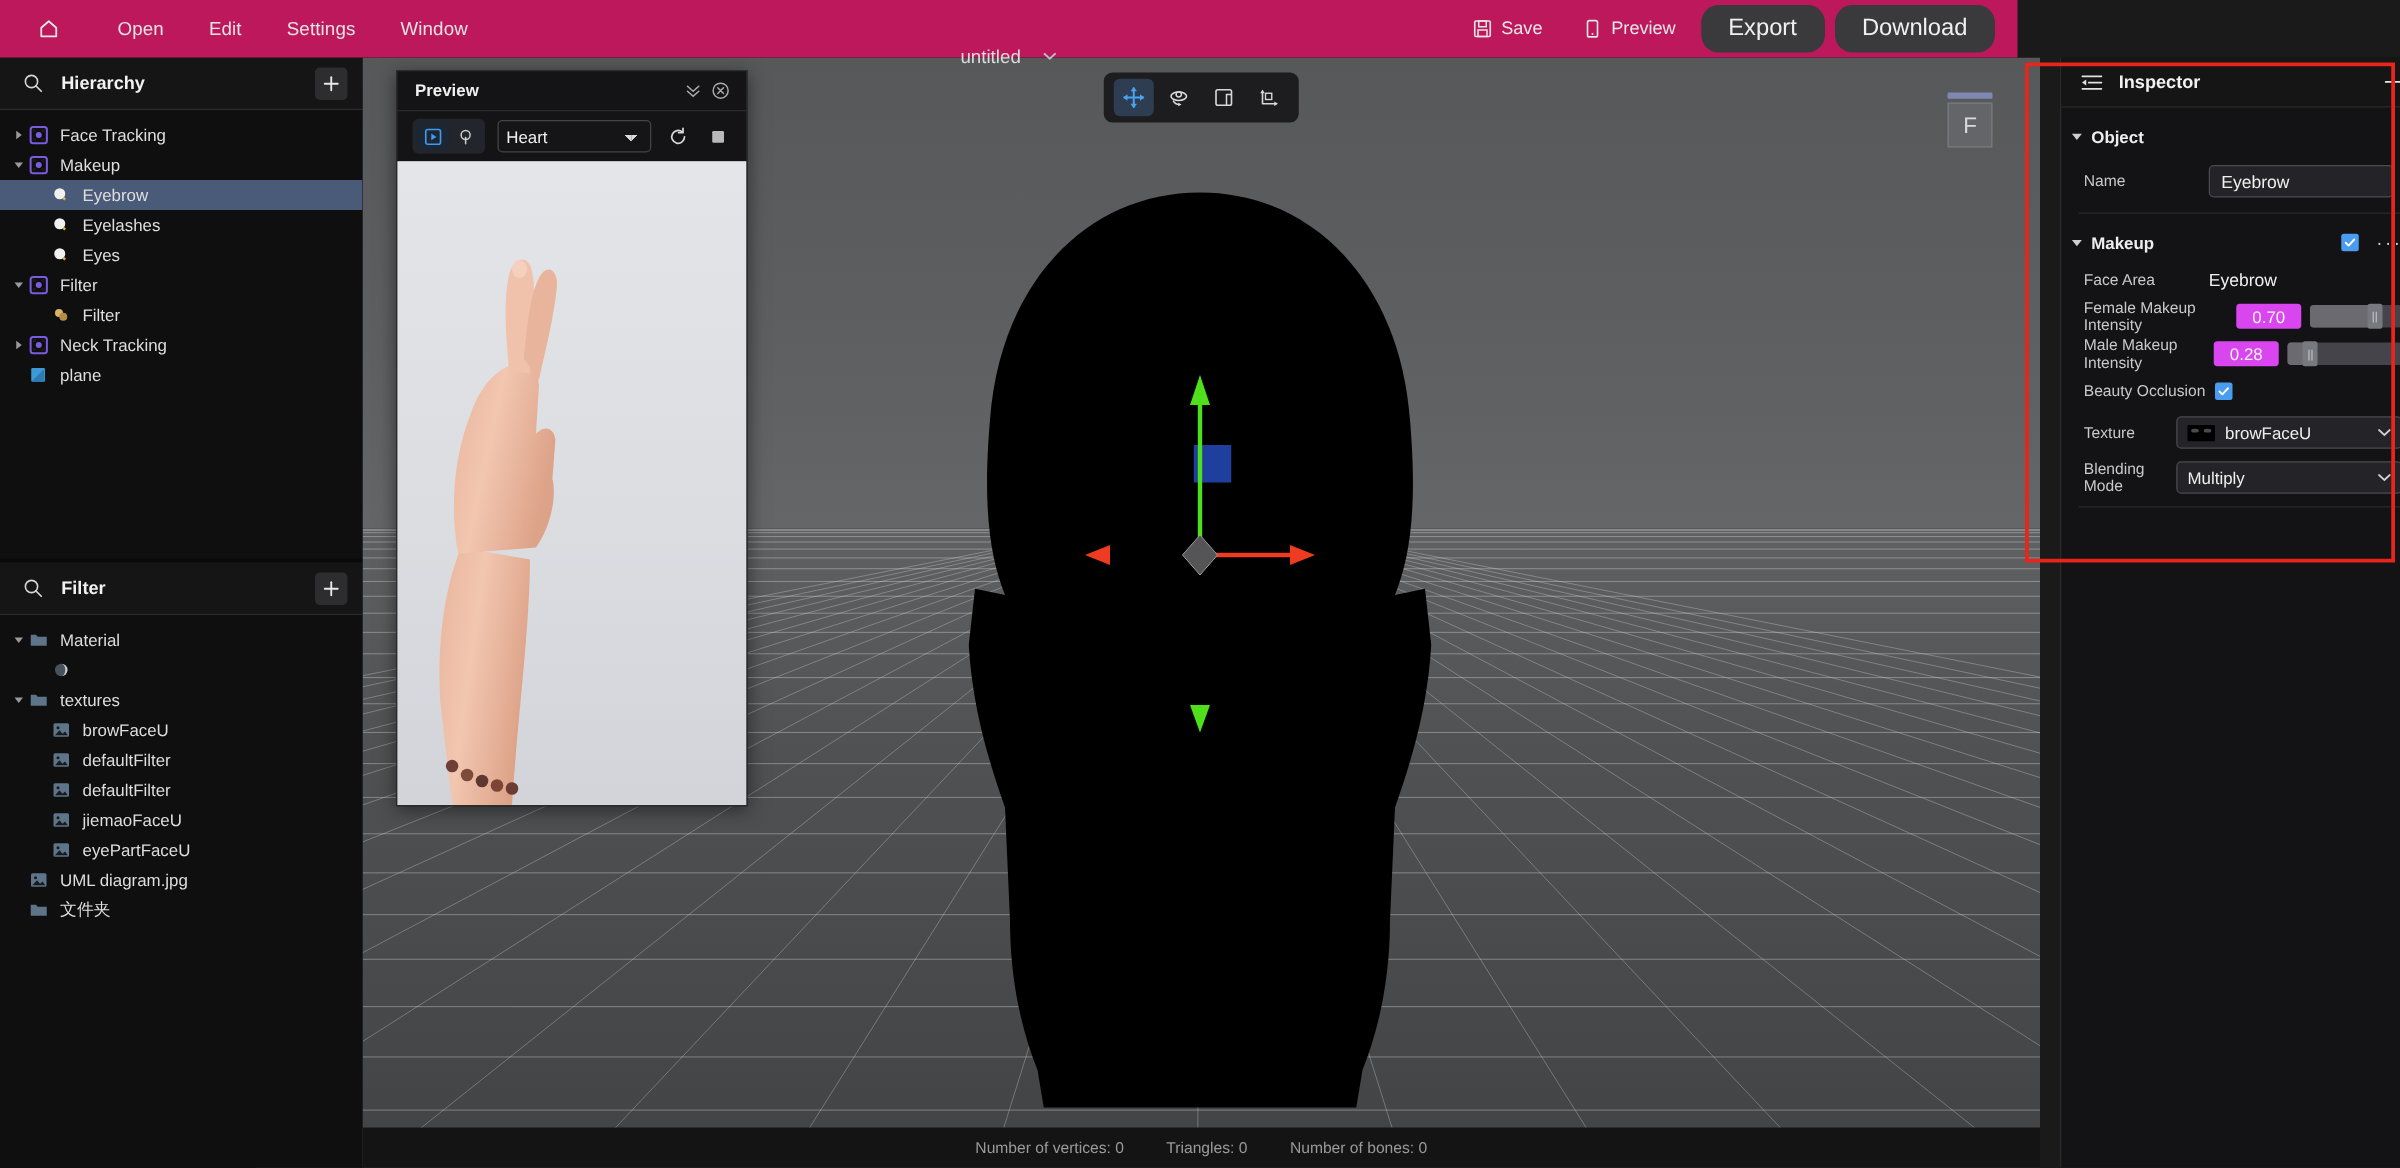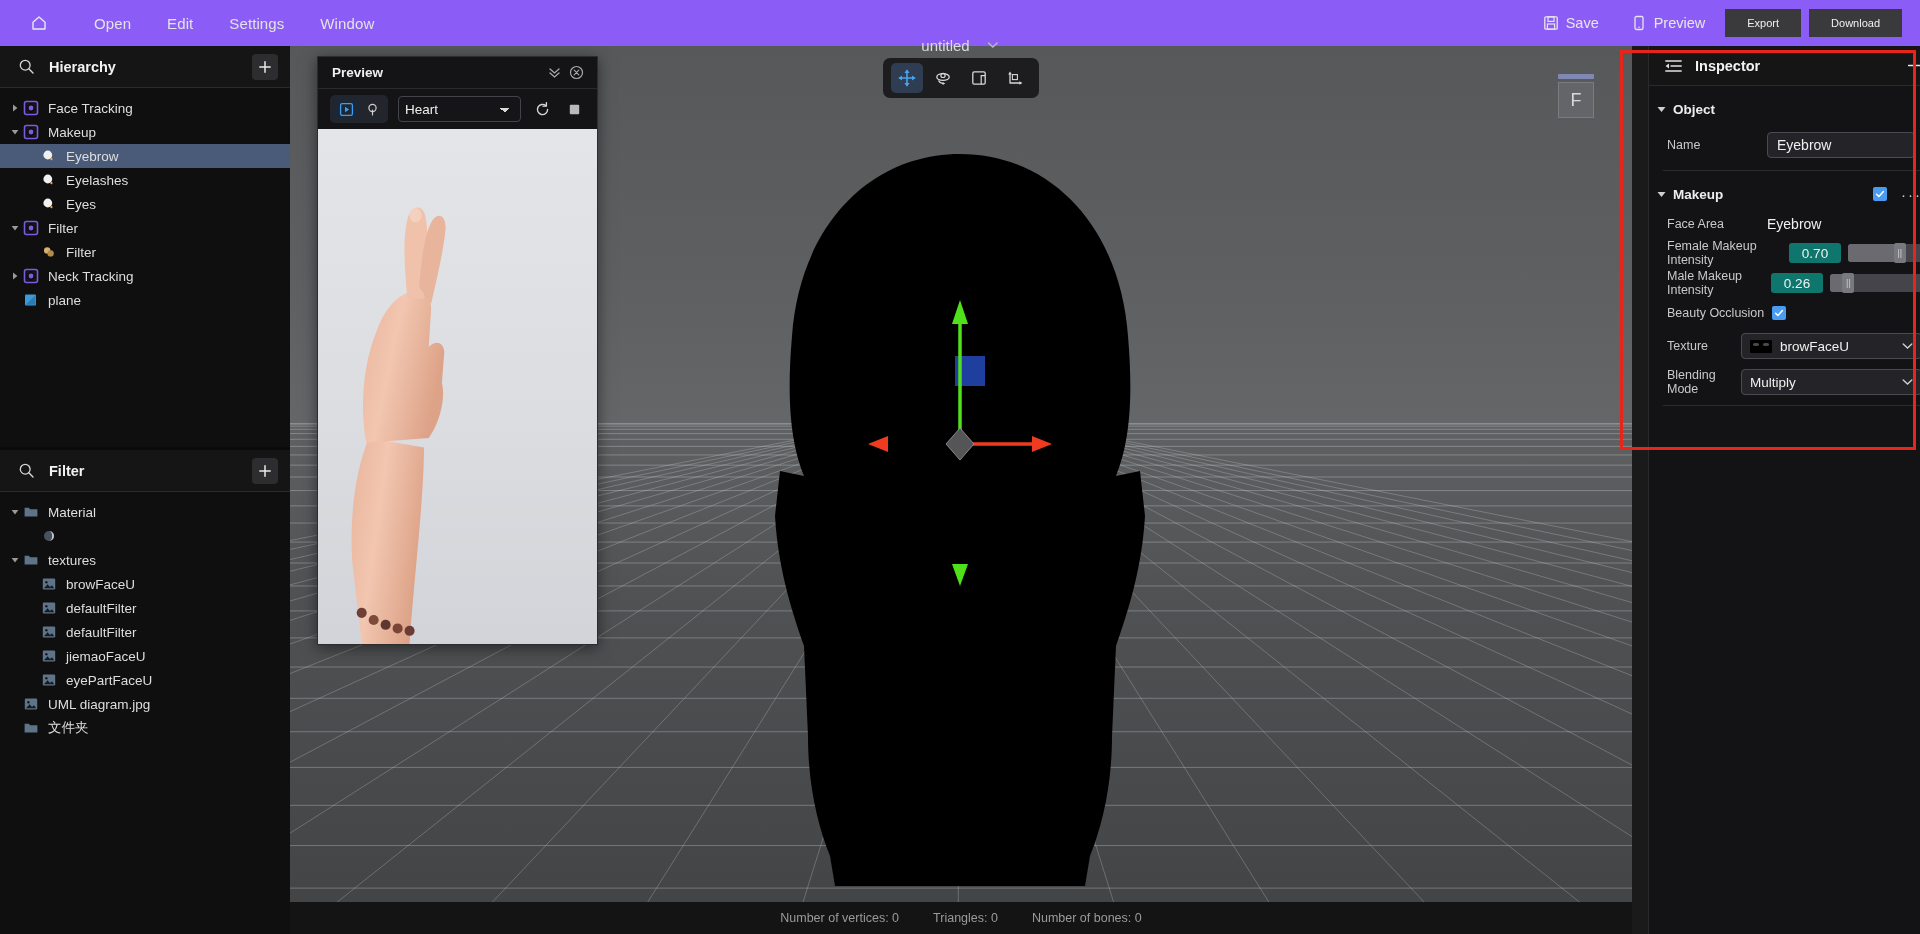--- a/index.html
+++ b/index.html
@@ -8,22 +8,22 @@
     width: 1920px; height: 934px;
     background: #1a1a1a;
     font-family: "Liberation Sans", sans-serif;
     overflow: hidden;
     color: #e8e8e8;
   }
   #app { position: relative; width: 1920px; height: 934px; }
 
   
   .topbar {
-    position: absolute; left: 0; top: 0; width: 1920px; height: 46px;
-    background: #8b5cf6;
+    position: absolute; left: 0; top: 0; width: 1614px; height: 46px;
+    background: #be185d;
     display: flex; align-items: center;
     z-index: 40;
   }
   .home-btn {
     width: 46px; height: 46px; margin-left: 16px;
     display: flex; align-items: center; justify-content: center;
     cursor: pointer;
   }
   .menu-items { display: flex; align-items: center; margin-left: 14px; }
   .menu-item {
@@ -38,22 +38,22 @@
   .topbar-right {
     position: absolute; right: 18px; top: 0; height: 46px;
     display: flex; align-items: center; gap: 8px;
   }
   .tb-action {
     display: flex; align-items: center; gap: 7px;
     padding: 7px 12px; font-size: 14.5px; color: #e7e7e7;
     cursor: pointer; border-radius: 4px;
   }
   .tb-btn {
-    padding: 8px 22px; font-size: 11px; color: #f0f0f0;
-    background: #3a3a3c; border-radius: 0; cursor: pointer;
+    padding: 8px 22px; font-size: 19px; color: #f0f0f0;
+    background: #3a3a3c; border-radius: 14px; cursor: pointer;
     border: none;
   }
 
   
   .left-col {
     position: absolute; left: 0; top: 46px; width: 290px; height: 888px;
     background: #0f0f10;
     display: flex; flex-direction: column;
   }
   .panel-head {
@@ -229,21 +229,21 @@
     padding: 0 14px 0 18px; margin-bottom: 2px;
   }
   .row-label { font-size: 12.5px; color: #c9c9c9; }
   .row-label.w115 { width: 100px; }
   .txt-input {
     background: #242428; border: 1px solid #4a4a50; border-radius: 4px;
     color: #efefef; font-size: 14px; height: 26px; padding: 0 9px;
     font-family: "Liberation Sans", sans-serif; outline: none;
   }
   .num-box {
-    background: #0f766e; border-radius: 3px; color: #f2f2f2;
+    background: #d946ef; border-radius: 3px; color: #f2f2f2;
     font-size: 13.5px; height: 20px; width: 52px;
     display: flex; align-items: center; justify-content: center;
   }
   .slider {
     position: relative; height: 18px; border-radius: 3px;
     background: #44444a; flex: 1; margin-left: 7px; cursor: pointer;
   }
   .slider-fill {
     position: absolute; left: 0; top: 0; bottom: 0;
     background: #6a6a70; border-radius: 3px;
@@ -899,21 +899,21 @@
         <div class="row-label" style="width:122px">Female Makeup Intensity</div>
         <div class="num-box">0.70</div>
         <div class="slider">
           <div class="slider-fill" id="fem-fill" style="width: 70%;"></div>
           <div class="slider-thumb" id="fem-thumb" style="left: 70%;">||</div>
         </div>
       </div>
 
       <div class="row">
         <div class="row-label" style="width:104px">Male Makeup Intensity</div>
-        <div class="num-box">0.26</div>
+        <div class="num-box">0.28</div>
         <div class="slider">
           <div class="slider-fill" id="male-fill" style="width: 20%;"></div>
           <div class="slider-thumb" id="male-thumb" style="left: 20%;">||</div>
         </div>
       </div>
 
       <div class="row">
         <div class="row-label" style="margin-right:8px">Beauty Occlusion</div>
         <div class="checkbox">
           <svg width="10" height="10" viewBox="0 0 10 10">

